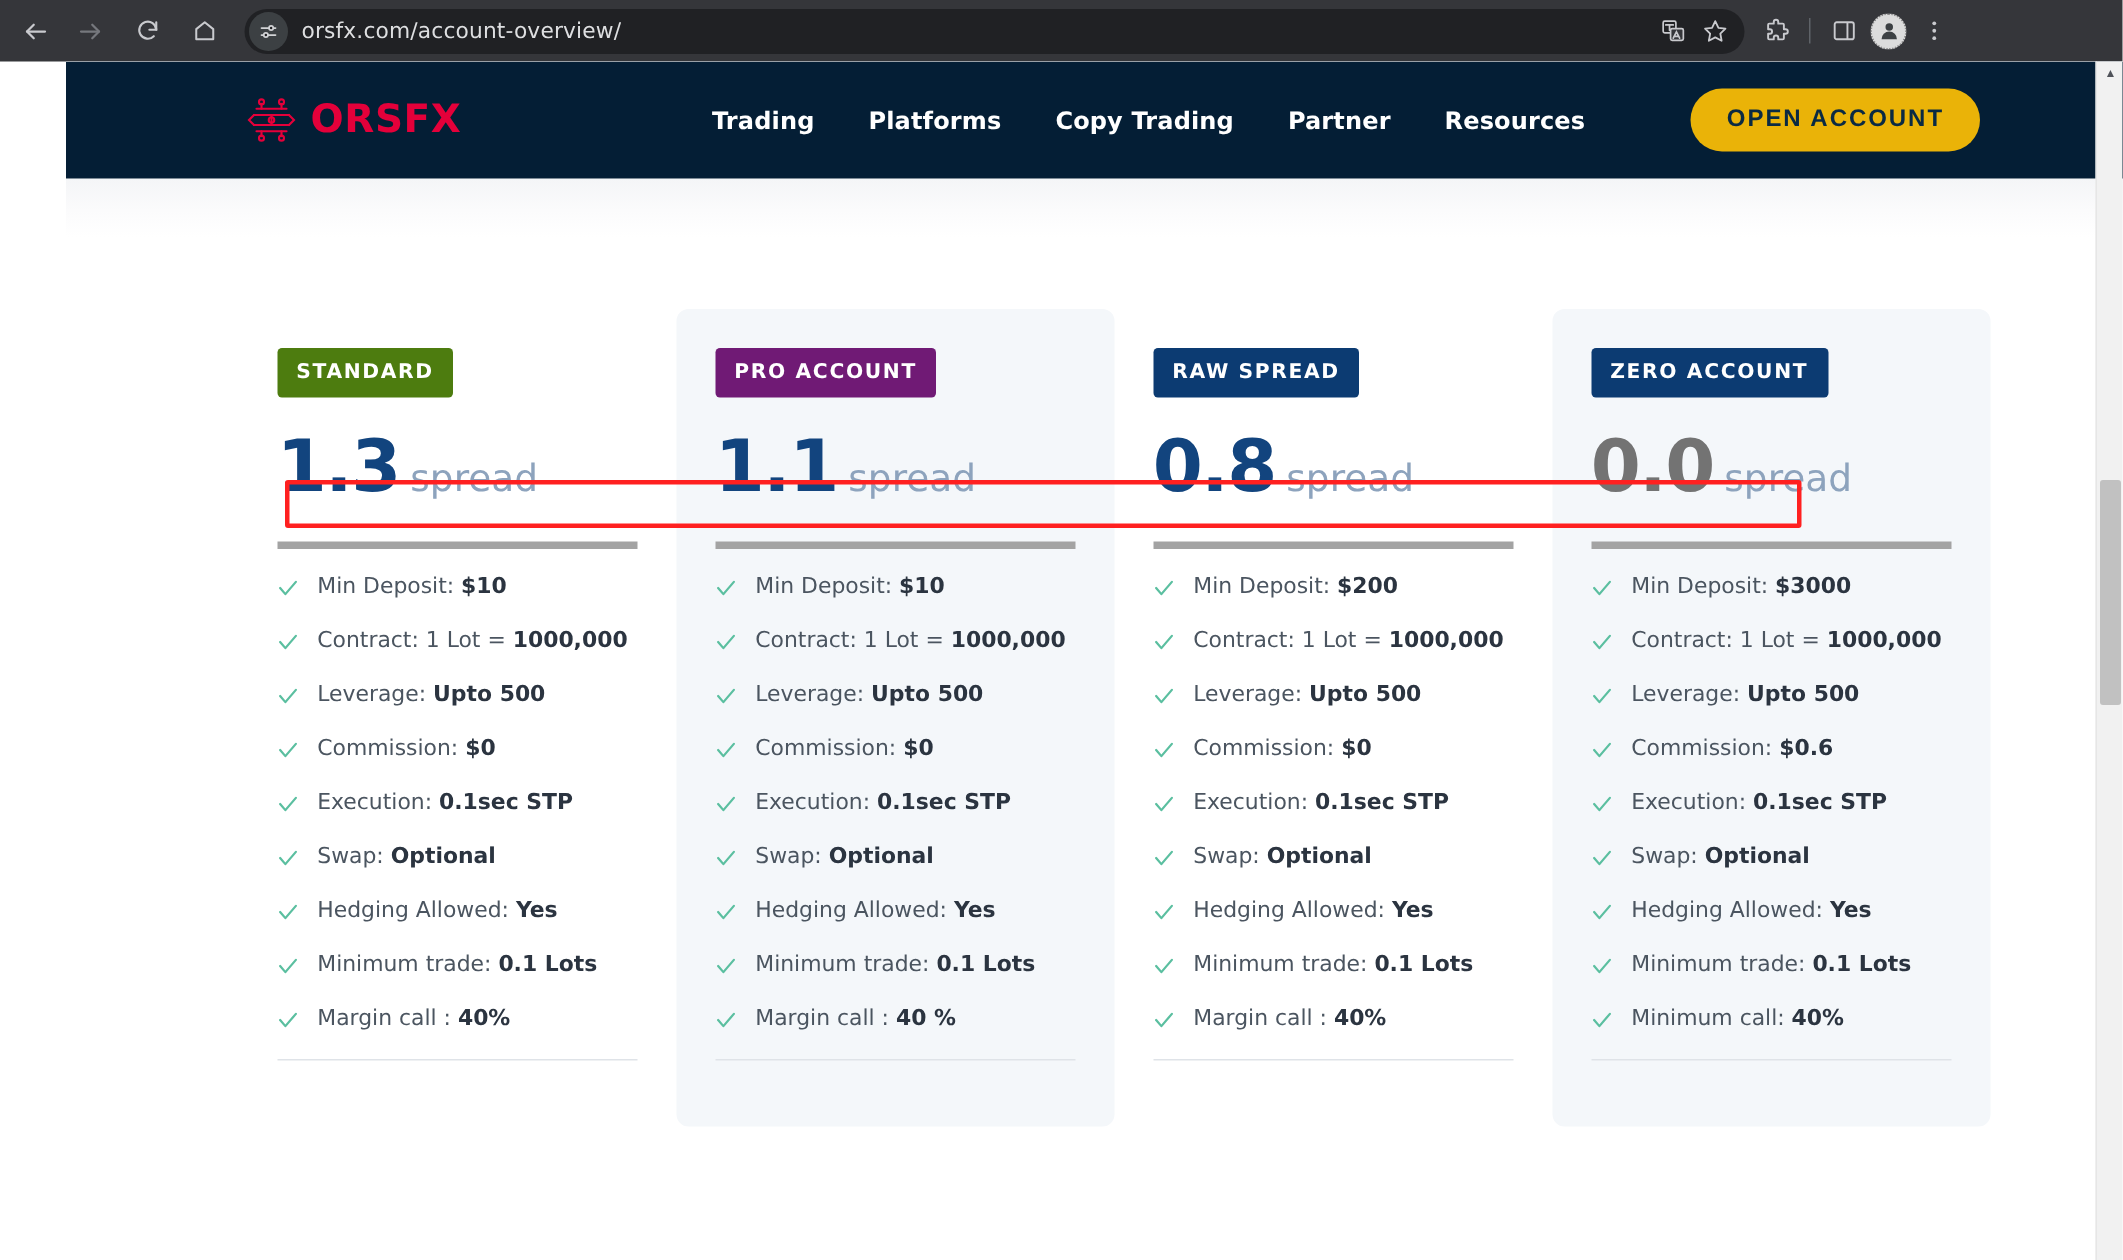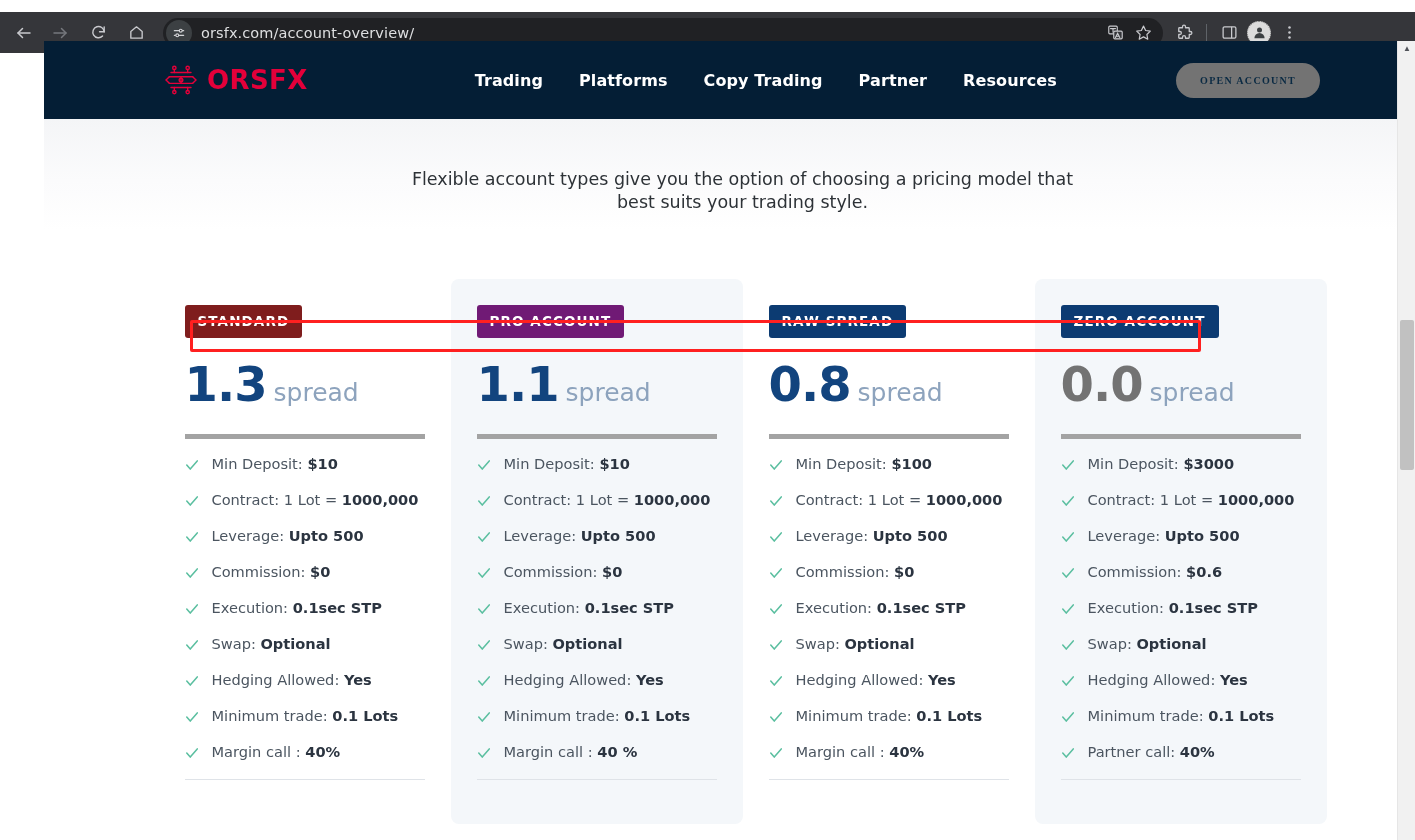--- a/index.html
+++ b/index.html
@@ -6,21 +6,21 @@
   * { box-sizing: border-box; margin: 0; padding: 0; }
   html, body {
     width: 1415px; height: 840px;
     overflow: hidden;
     font-family: "Liberation Sans", sans-serif;
     background: #ffffff;
   }
 
   
   #browser-chrome {
-    position: absolute; top: 12px; left: 0;
+    position: absolute; top: 0; left: 0;
     width: 1415px; height: 41px;
     background: #35363a;
     display: flex; align-items: center;
   }
   .nav-btn {
     width: 32px; height: 32px;
     display: flex; align-items: center; justify-content: center;
     border-radius: 50%;
     flex: none;
   }
@@ -124,29 +124,29 @@
     color: #ffffff;
     font-size: 16px;
     font-weight: bold;
     letter-spacing: 0.1px;
     white-space: nowrap;
     font-family: "DejaVu Sans", sans-serif;
   }
   #open-account-btn {
     position: absolute;
     right: 121px;
-    background: #737373;
+    background: #eab308;
     color: #0a2a43;
     border-radius: 22px;
     padding: 12px 24px;
-    font-size: 10px;
+    font-size: 16px;
     font-weight: bold;
     letter-spacing: 1.3px;
     white-space: nowrap;
-    font-family: Liberation Serif, serif;
+    font-family: Liberation Sans, sans-serif;
   }
 
   
   #hero {
     background: linear-gradient(180deg, #f4f5f7 0%, #fbfbfc 55%, #ffffff 100%);
     padding-top: 23px;
     padding-bottom: 16px;
     text-align: center;
   }
   #page-title {
@@ -390,27 +390,26 @@
       <span class="nav-link">Platforms</span>
       <span class="nav-link">Copy Trading</span>
       <span class="nav-link">Partner</span>
       <span class="nav-link">Resources</span>
     </nav>
 
     <div id="open-account-btn">OPEN ACCOUNT</div>
   </div>
 
   <div id="hero">
-    <p id="page-subtitle">Flexible account types give you the option of choosing a pricing model that best suits your trading style.</p>
   </div>
 
   <div id="compare-section">
     <div id="compare-grid">
         <div class="plan-card">
-          <div class="plan-inner"><div class="plan-badge" style="background: #7f1d1d;">STANDARD</div><div class="plan-spread"><span class="spread-value" style="color: rgb(18, 68, 126);">1.3</span><span class="spread-label">spread</span></div><div class="feature-list">
+          <div class="plan-inner"><div class="plan-badge" style="background: #4d7c0f;">STANDARD</div><div class="plan-spread"><span class="spread-value" style="color: rgb(18, 68, 126);">1.3</span><span class="spread-label">spread</span></div><div class="feature-list">
               <div class="feature-item">
                 <svg class="check-icon" viewBox="0 0 24 24" fill="none" stroke="#5bbfa0" stroke-width="2.6" stroke-linecap="round" stroke-linejoin="round">
                   <polyline points="3 12 9 19 21 5"></polyline>
                 </svg>
                 <div class="feature-text"><span>Min Deposit:</span> <b>$10</b></div>
               </div>
               <div class="feature-item">
                 <svg class="check-icon" viewBox="0 0 24 24" fill="none" stroke="#5bbfa0" stroke-width="2.6" stroke-linecap="round" stroke-linejoin="round">
                   <polyline points="3 12 9 19 21 5"></polyline>
                 </svg>
@@ -517,21 +516,21 @@
                 <div class="feature-text"><span>Margin call :</span> <b>40 %</b></div>
               </div>
             </div><div class="card-rule"></div></div>
         </div>
         <div class="plan-card">
           <div class="plan-inner"><div class="plan-badge" style="background: rgb(12, 59, 114);">RAW SPREAD</div><div class="plan-spread"><span class="spread-value" style="color: rgb(18, 68, 126);">0.8</span><span class="spread-label">spread</span></div><div class="feature-list">
               <div class="feature-item">
                 <svg class="check-icon" viewBox="0 0 24 24" fill="none" stroke="#5bbfa0" stroke-width="2.6" stroke-linecap="round" stroke-linejoin="round">
                   <polyline points="3 12 9 19 21 5"></polyline>
                 </svg>
-                <div class="feature-text"><span>Min Deposit:</span> <b>$100</b></div>
+                <div class="feature-text"><span>Min Deposit:</span> <b>$200</b></div>
               </div>
               <div class="feature-item">
                 <svg class="check-icon" viewBox="0 0 24 24" fill="none" stroke="#5bbfa0" stroke-width="2.6" stroke-linecap="round" stroke-linejoin="round">
                   <polyline points="3 12 9 19 21 5"></polyline>
                 </svg>
                 <div class="feature-text"><span>Contract: 1 Lot =</span> <b>1000,000</b></div>
               </div>
               <div class="feature-item">
                 <svg class="check-icon" viewBox="0 0 24 24" fill="none" stroke="#5bbfa0" stroke-width="2.6" stroke-linecap="round" stroke-linejoin="round">
                   <polyline points="3 12 9 19 21 5"></polyline>
@@ -623,21 +622,21 @@
               <div class="feature-item">
                 <svg class="check-icon" viewBox="0 0 24 24" fill="none" stroke="#5bbfa0" stroke-width="2.6" stroke-linecap="round" stroke-linejoin="round">
                   <polyline points="3 12 9 19 21 5"></polyline>
                 </svg>
                 <div class="feature-text"><span>Minimum trade:</span> <b>0.1 Lots</b></div>
               </div>
               <div class="feature-item">
                 <svg class="check-icon" viewBox="0 0 24 24" fill="none" stroke="#5bbfa0" stroke-width="2.6" stroke-linecap="round" stroke-linejoin="round">
                   <polyline points="3 12 9 19 21 5"></polyline>
                 </svg>
-                <div class="feature-text"><span>Partner call:</span> <b>40%</b></div>
+                <div class="feature-text"><span>Minimum call:</span> <b>40%</b></div>
               </div>
             </div><div class="card-rule"></div></div>
         </div>
       </div>
   </div>
 
   <div id="annotation-rect"></div>
 </div>
 
 <div id="page-scrollbar">

